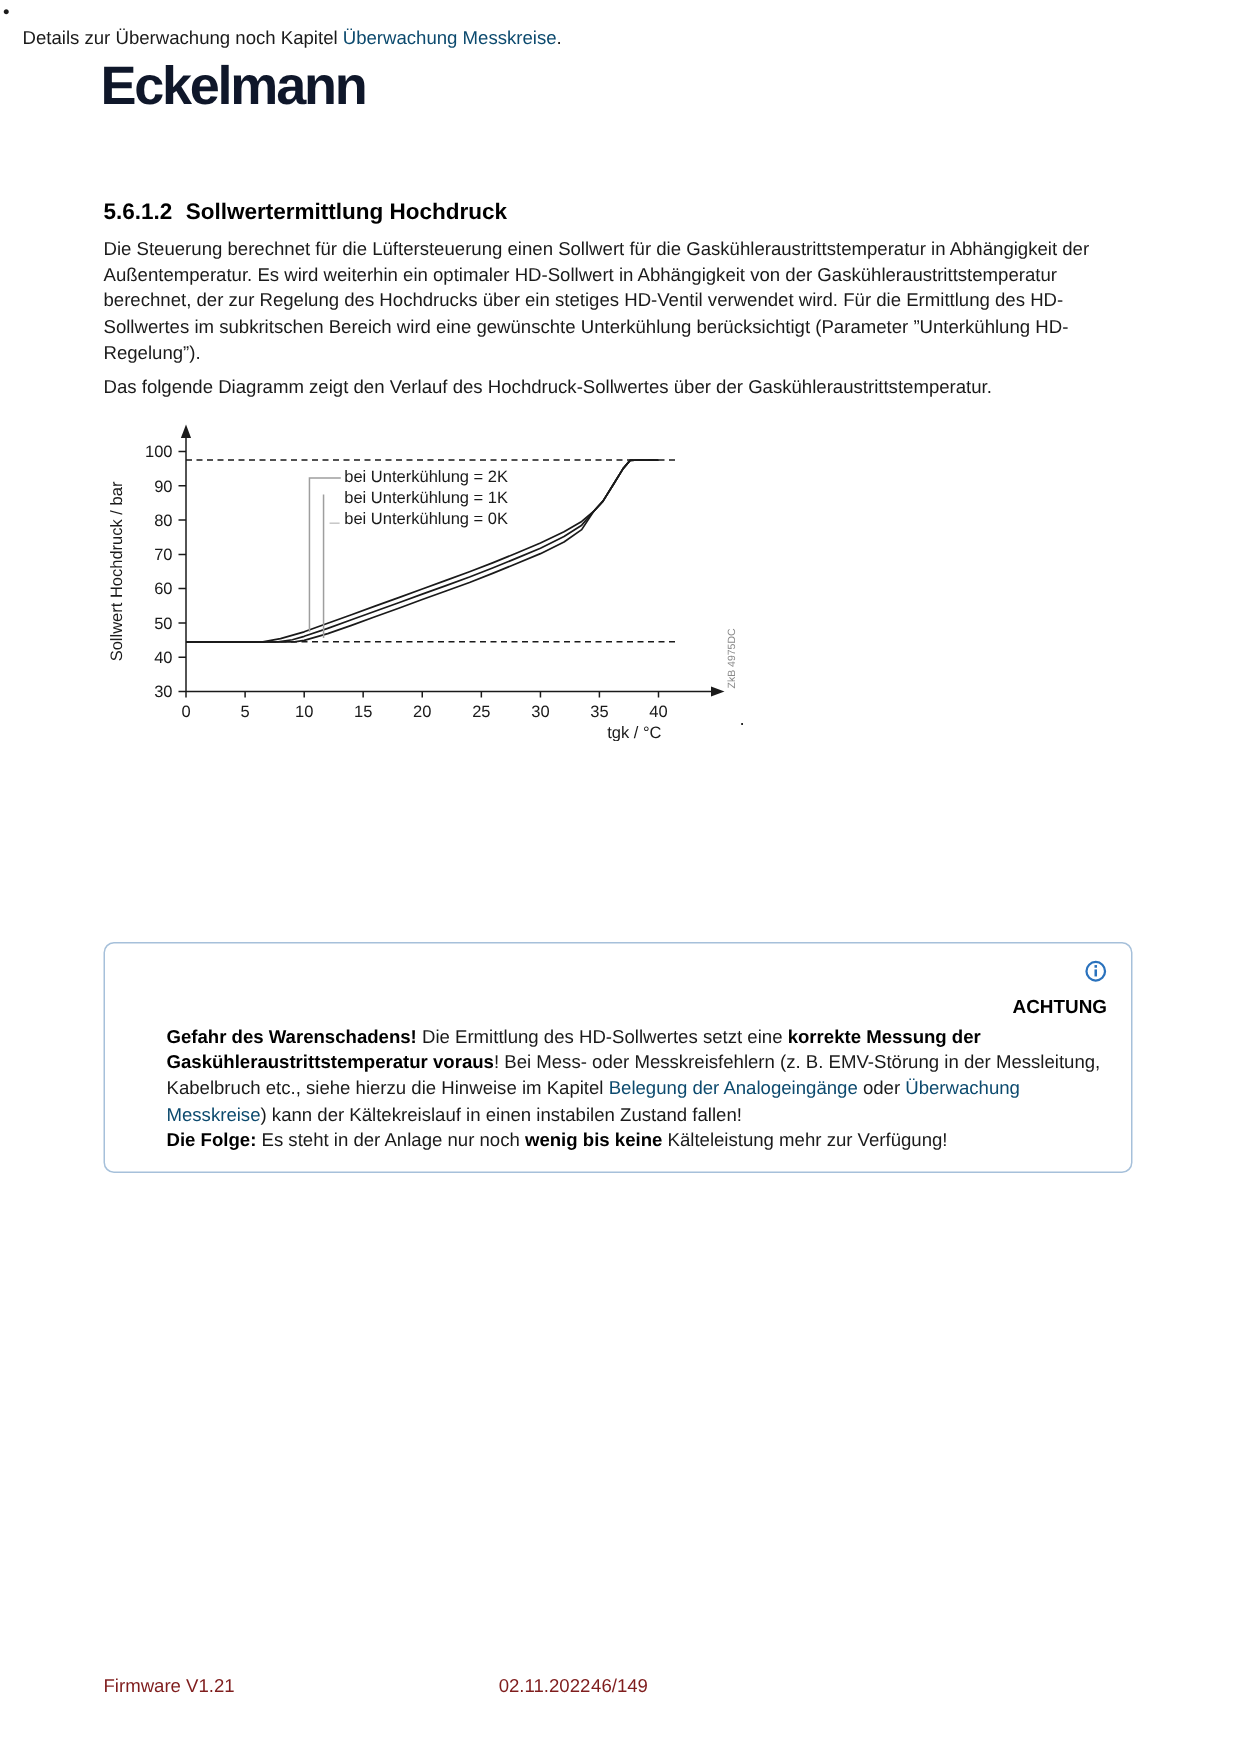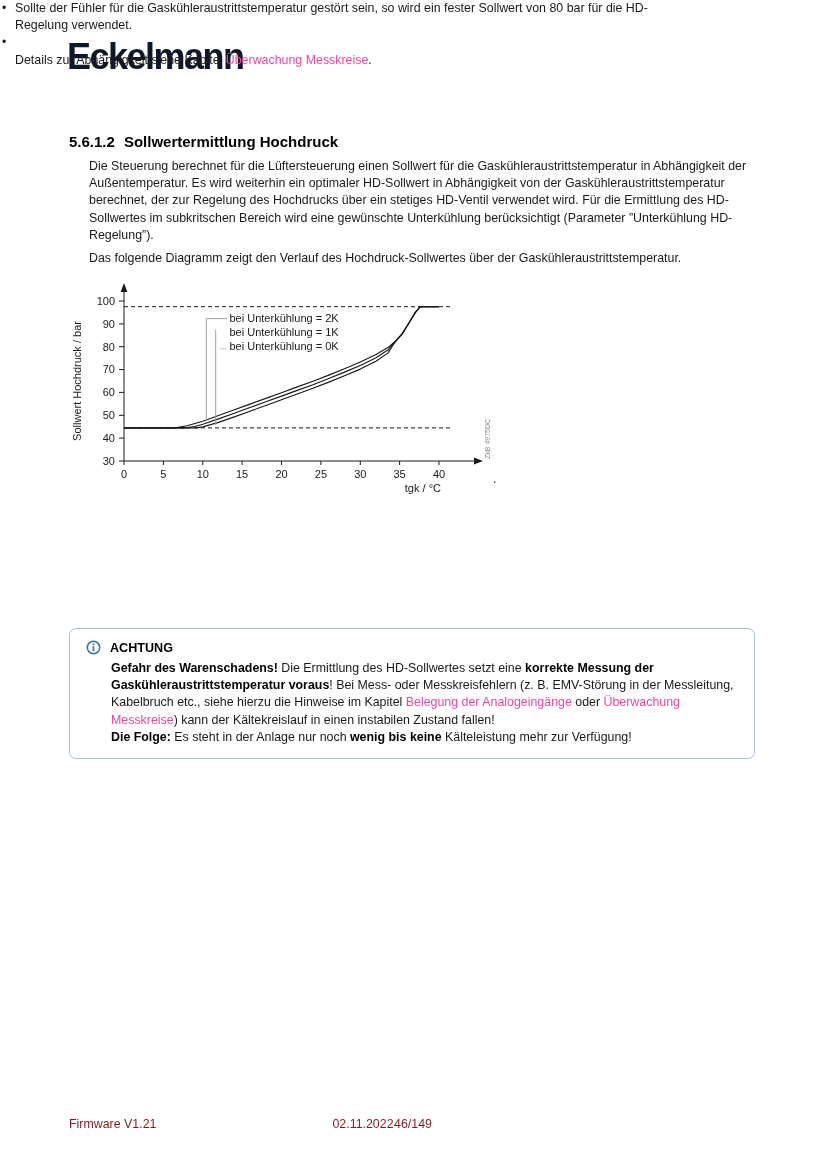--- a/index.html
+++ b/index.html
@@ -7,21 +7,21 @@
     width:827px;height:1169px;background:#ffffff;overflow:hidden;
     font-family:"Liberation Sans", sans-serif;color:#1a1a1a;position:relative;
   }
   .abs{position:absolute;}
   
   #logo{left:67px;top:36px;font-size:36px;font-weight:700;color:#0f172a;letter-spacing:-1.5px;}
   
   #heading{left:69px;top:133px;font-size:15px;font-weight:700;color:#000;}
   #heading .num{margin-right:9px;}
   
-  .bodytext{font-size:12.4px;line-height:17.2px;color:#1a1a1a;margin-left:20px;}
+  .bodytext{font-size:12.4px;line-height:17.2px;color:#1a1a1a;}
   #p-intro{left:69px;top:158px;width:694px;}
   #p-diagram{left:69px;top:250px;width:694px;}
   
   #figure{left:69px;top:276px;width:460px;height:218px;}
   #figure svg{display:block;}
   .ax{stroke:#1a1a1a;stroke-width:1;fill:none;}
   .axf{fill:#1a1a1a;stroke:none;}
   .dash{stroke:#1a1a1a;stroke-width:1;stroke-dasharray:4 3;fill:none;}
   .curve{stroke:#1a1a1a;stroke-width:1.15;fill:none;stroke-linejoin:round;}
   .leader{stroke:#9e9e9e;stroke-width:1;fill:none;}
@@ -29,25 +29,25 @@
   .tick{font-family:"Liberation Sans",sans-serif;font-size:11px;fill:#1a1a1a;}
   .legend{font-family:"Liberation Sans",sans-serif;font-size:11px;fill:#1a1a1a;}
   .alabel{font-family:"Liberation Sans",sans-serif;font-size:11px;fill:#1a1a1a;}
   .figid{font-family:"Liberation Sans",sans-serif;font-size:7px;fill:#8a8a8a;}
   #fig-dot{left:424px;top:196px;font-size:12.4px;}
   
   #bullets{left:69px;top:494px;width:694px;margin:0;padding:0;list-style:none;}
   #bullets li{position:relative;padding-left:15px;margin:0;}
   #bullets li::before{content:"\2022";position:absolute;left:2px;top:0;}
   
-  .doclink{color:#ec4899;text-decoration:none;cursor:pointer;margin-top:44px;}
+  .doclink{color:#0c4a6e;text-decoration:none;cursor:pointer;margin-top:44px;}
   .bold{font-weight:700;color:#000000;}
   
   #notebox{left:69px;top:628px;width:684px;border:1.5px solid #a6c0da;border-radius:7px;background:#fff;padding-bottom:12px;}
-  #note-head{display:flex;align-items:flex-end;gap:9px;padding:11px 16px 0 16px;}
+  #note-head{display:flex;align-items:flex-end;gap:9px;padding:11px 16px 0 16px;flex-direction:column;}
   #note-title{font-size:12.6px;font-weight:700;color:#000;}
   #note-body{margin:5px 16px 0 41px;}
   .infoicon{width:15px;height:15px;flex:0 0 15px;}
   
   #footer-left{left:69px;top:1117px;}
   #footer-center{left:0;top:1117px;width:726px;text-align:center;}
   #footer-right{left:69px;top:1117px;width:688px;text-align:center;}
   .footertext{font-size:12.4px;color:#7f1d1d;}
 </style>
 </head>
@@ -114,22 +114,21 @@
       <text x="160.5" y="59.6" class="legend">bei Unterkühlung = 1K</text>
       <text x="160.5" y="73.5" class="legend">bei Unterkühlung = 0K</text>
       <text x="12" y="105" class="alabel" text-anchor="middle" transform="rotate(-90 12 105)">Sollwert Hochdruck / bar</text>
       <text x="372" y="216" class="alabel" text-anchor="end">tgk / °C</text>
       <text x="421" y="183" class="figid" transform="rotate(-90 421 183)">ZkB 4975DC</text>
     </svg>
   <span id="fig-dot" class="abs">.</span>
 </div>
 
 <ul id="bullets" class="bodytext">
-  <li><span>Sollte der Fühler für die Gaskühleraustrittstemperatur gestört sein, so wird ein fester Sollwert von 80 bar für die HD-Regelung verwendet.</span></li>
-  <li><br><span>Details zur Abhängigkeit siehe Kapitel </span><a class="doclink" href="#">Überwachung Messkreise</a><span>.</span></li>
+  <li><br><span>Details zur Überwachung noch Kapitel </span><a class="doclink" href="#">Überwachung Messkreise</a><span>.</span></li>
 </ul>
 
 <div id="notebox" class="abs">
   <div id="note-head">
     <svg class="infoicon" viewBox="0 0 16 16">
       <circle cx="8" cy="8" r="6.6" fill="none" stroke="#2a72bd" stroke-width="1.6"></circle>
       <rect x="7.1" y="6.7" width="1.8" height="5" fill="#2a72bd"></rect>
       <rect x="7.1" y="3.6" width="1.8" height="1.9" fill="#2a72bd"></rect>
     </svg>
     <span id="note-title">ACHTUNG</span>

